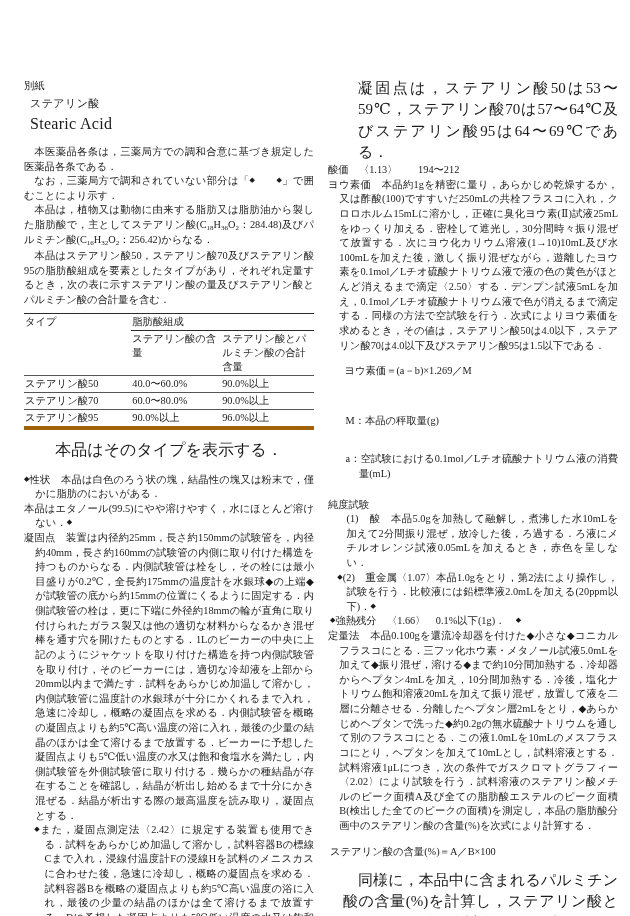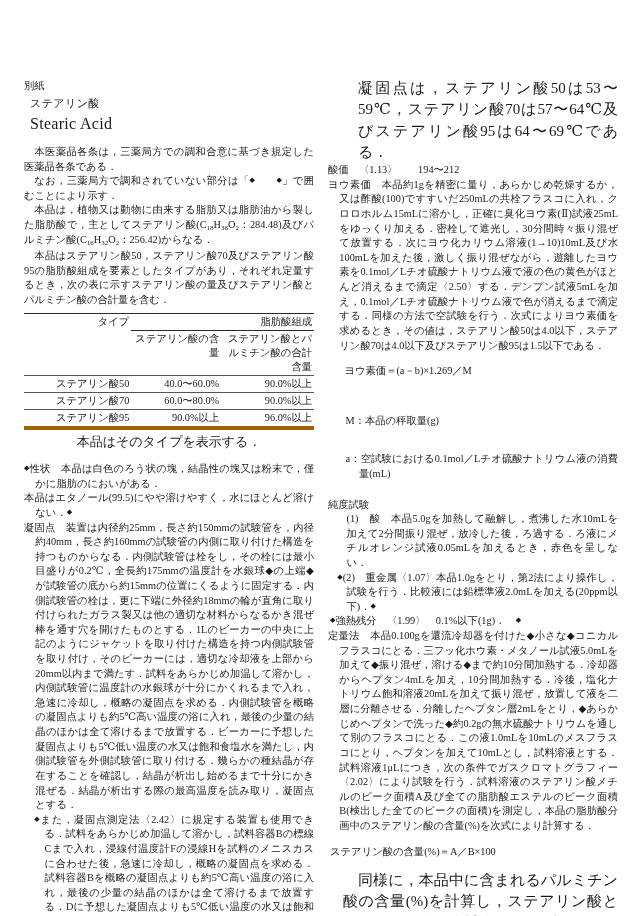--- a/index.html
+++ b/index.html
@@ -110,36 +110,36 @@
     border-collapse: collapse;
     width: 100%;
     margin-top: 3px;
     font-size: 10.3px;
     line-height: 1.35;
   }
   table.fa-table td, table.fa-table th {
     padding: 1px 2px 1px 1px;
     vertical-align: top;
     font-weight: normal;
-    text-align: right;
+    text-align: left;
   }
   .rule-top td { border-top: 1px solid #2a2a2a; }
   .rule-bot td { border-bottom: 4px solid #a16207; }
   .thin-rule td { border-bottom: 1px solid #555; }
   .col-type { width: 37%; }
   .col-a { width: 31%; }
   .col-b { width: 32%; }
   .head-span {
     border-bottom: 1px solid #2a2a2a;
   }
   .table-note {
-    font-size: 13px;
+    font-size: 16px;
     line-height: 1.5;
     text-align: center;
-    margin-top: 2px;
+    margin-top: 8px;
   }
   .tbl-wrap { margin-top: 6px; }
 </style>
 </head>
 <body>
 
 <div class="page">
   <div class="columns">
 
     <div class="col col-left">
@@ -209,21 +209,21 @@
 
       <div class="hang2" style="padding-left:2.4em;text-indent:-1.3em;margin-left:0.6em">M：本品の秤取量(g)</div>
       <div class="hang2" style="padding-left:2.4em;text-indent:-1.3em;margin-left:0.6em">a：空試験における0.1mol／Lチオ硫酸ナトリウム液の消費量(mL)</div>
 
       <div class="gap-lg"></div>
 
       <div class="line">純度試験</div>
       <div class="hang" style="padding-left:1.8em;text-indent:0em">(1)　酸　本品5.0gを加熱して融解し，煮沸した水10mLを加えて2分間振り混ぜ，放冷した後，ろ過する．ろ液にメチルオレンジ試液0.05mLを加えるとき，赤色を呈しない．</div>
       <div class="hang" style="padding-left:1.8em;text-indent:-0.9em"><span class="diamond">◆</span><span>(2)　重金属〈1.07〉本品1.0gをとり，第2法により操作し，試験を行う．比較液には鉛標準液2.0mLを加える(20ppm以下)．</span><span class="diamond">◆</span></div>
 
-      <div class="hang" style="padding-left:1.1em;text-indent:-0.9em"><span class="diamond">◆</span><span>強熱残分</span>　<span>〈1.99〉</span>　<span>0.1%以下(1g)．</span>　<span class="diamond">◆</span></div>
+      <div class="hang" style="padding-left:1.1em;text-indent:-0.9em"><span class="diamond">◆</span><span>強熱残分</span>　<span>〈1.66〉</span>　<span>0.1%以下(1g)．</span>　<span class="diamond">◆</span></div>
 
       <div class="hang"><span>定量法</span>　<span>本品0.100gを還流冷却器を付けた◆小さな◆コニカルフラスコにとる．三フッ化ホウ素・メタノール試液5.0mLを加えて◆振り混ぜ，溶ける◆まで約10分間加熱する．冷却器からヘプタン4mLを加え，10分間加熱する．冷後，塩化ナトリウム飽和溶液20mLを加えて振り混ぜ，放置して液を二層に分離させる．分離したヘプタン層2mLをとり，◆あらかじめヘプタンで洗った◆約0.2gの無水硫酸ナトリウムを通して別のフラスコにとる．この液1.0mLを10mLのメスフラスコにとり，ヘプタンを加えて10mLとし，試料溶液とする．試料溶液1μLにつき，次の条件でガスクロマトグラフィー〈2.02〉により試験を行う．試料溶液のステアリン酸メチルのピーク面積A及び全ての脂肪酸エステルのピーク面積B(検出した全てのピークの面積)を測定し，本品の脂肪酸分画中のステアリン酸の含量(%)を次式により計算する．</span></div>
 
       <div class="gap-md"></div>
       <div class="line" style="padding-left:0.2em">ステアリン酸の含量(%)＝A／B×100</div>
       <div class="gap-md"></div>
 
       <div class="indent-blk" style="padding-left:1.0em;text-indent:1em">同様に，本品中に含まれるパルミチン酸の含量(%)を計算し，ステアリン酸とパルミチン酸の合計含量(%)を求める．</div>
 
     </div>

